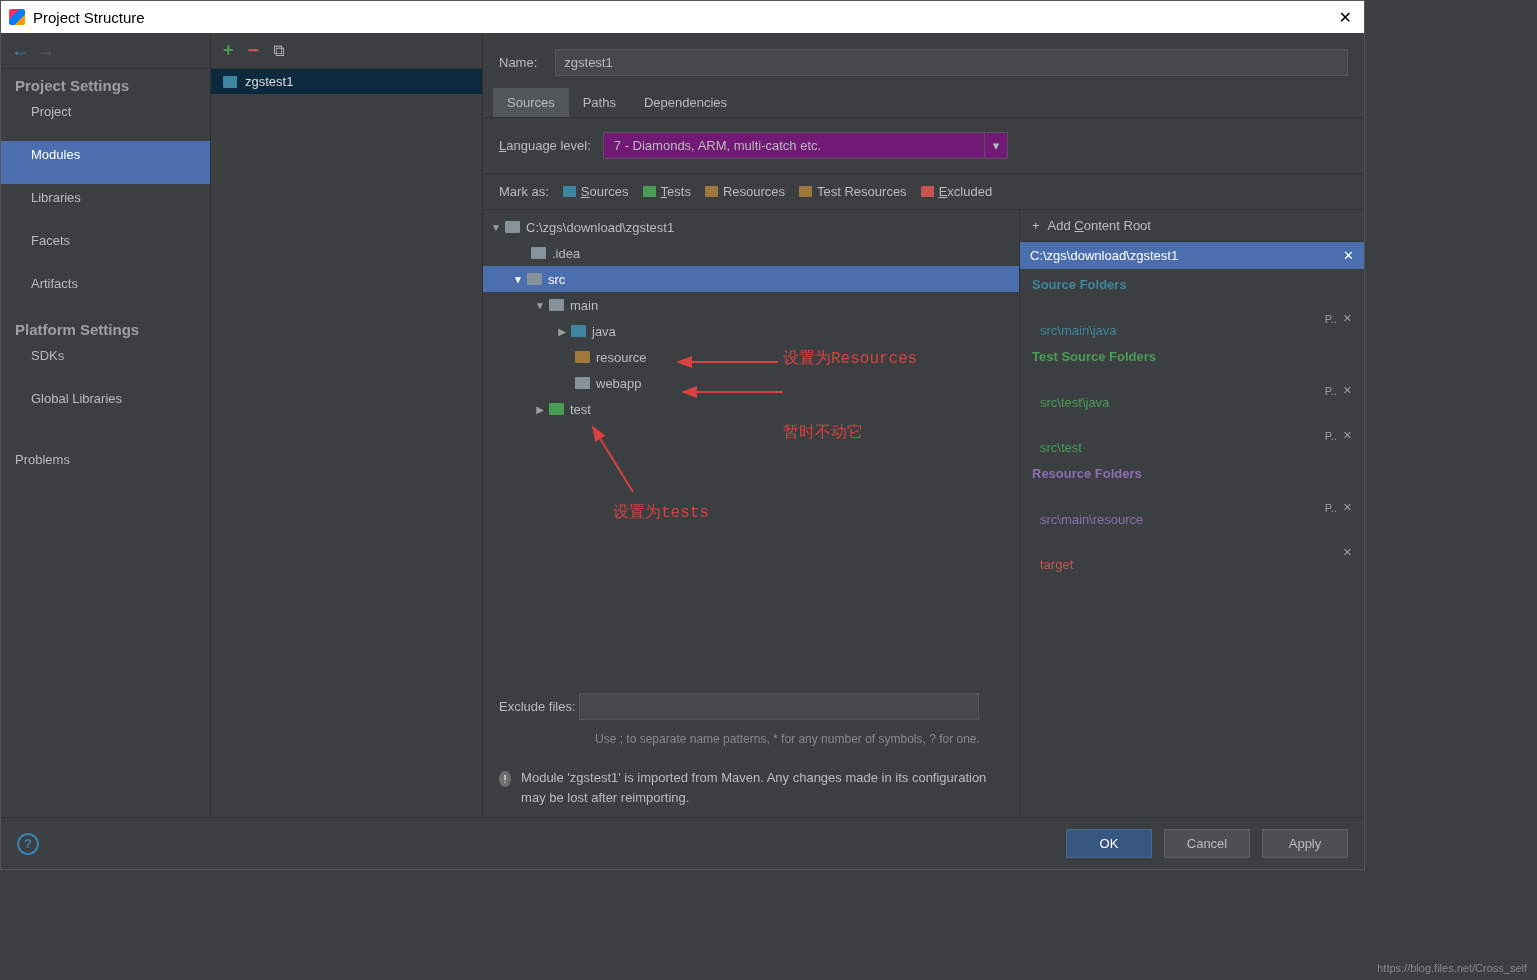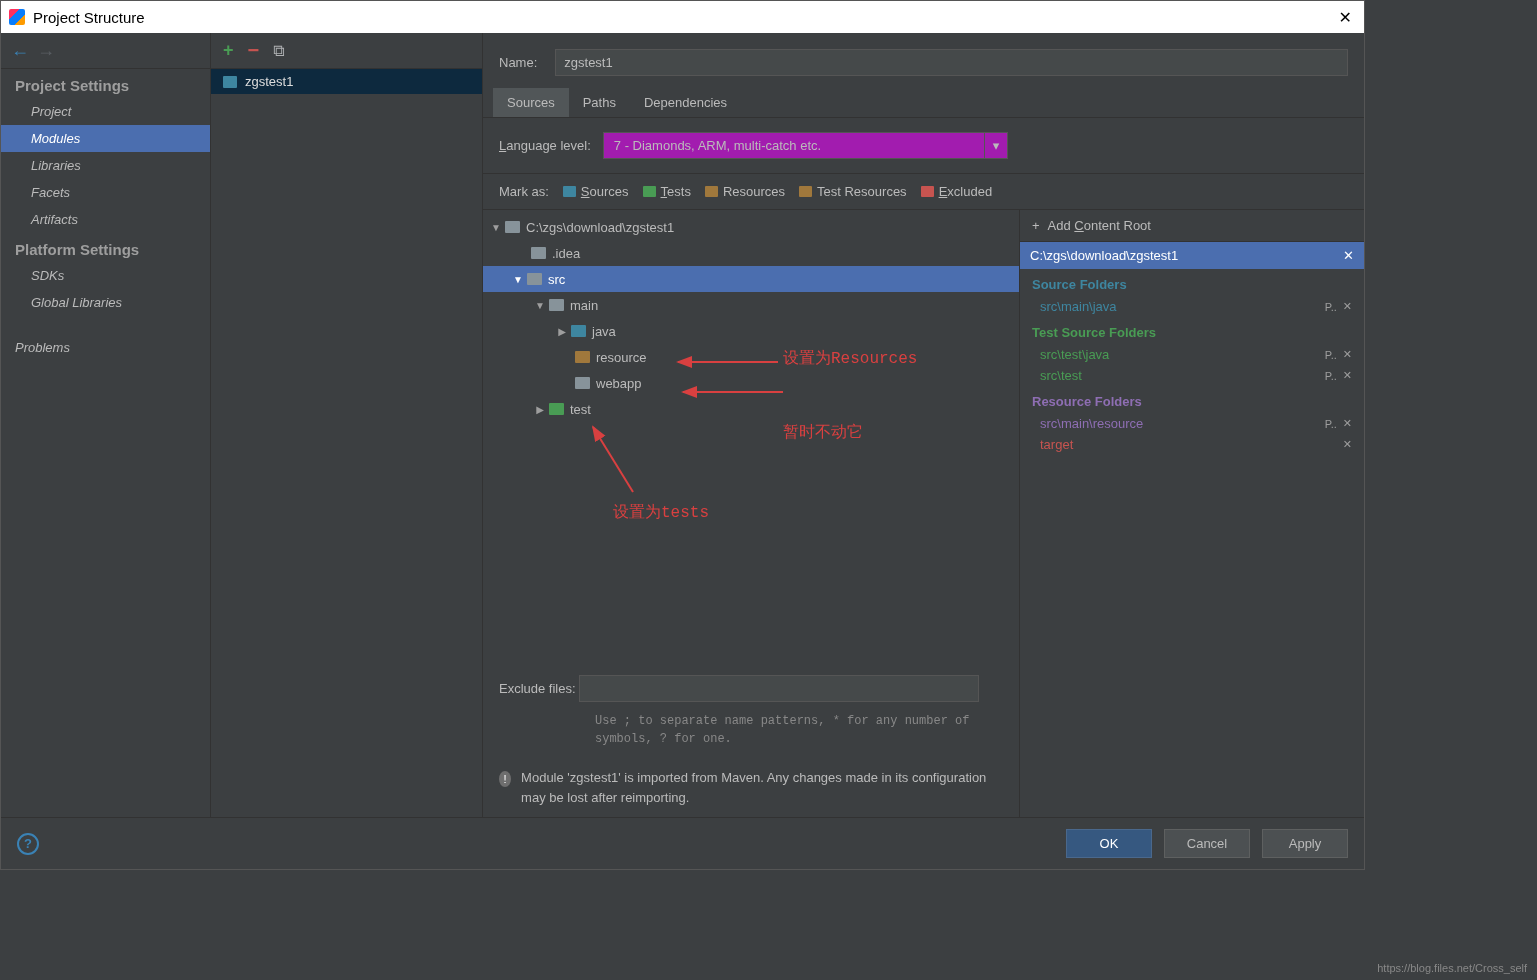--- a/index.html
+++ b/index.html
@@ -8,37 +8,37 @@
 .titlebar { height: 32px; background: #fff; display: flex; align-items: center; padding: 0 8px; color: #000; }
 .titlebar .tb-icon { width: 16px; height: 16px; margin-right: 8px; background: linear-gradient(135deg,#fe315d 0%,#fe315d 33%,#087cfa 33%,#087cfa 66%,#fd9a00 66%); border-radius:2px;}
 .titlebar .tb-title { flex: 1; font-size: 15px; }
 .titlebar .tb-close { font-size: 16px; cursor: pointer; padding:0 4px;}
 .body { flex: 1; display: flex; overflow:hidden;}
 .sidebar { width: 210px; background: #3c3f41; border-right: 1px solid #323232; display:flex; flex-direction:column;}
 .sb-nav { height: 36px; display:flex; align-items:center; gap:8px; padding:0 10px; border-bottom:1px solid #323232;}
 .nav-arrow { color:#3a82b5; font-size:18px; }
 .nav-arrow.dim { color:#5a5f63;}
 .sb-section { padding: 8px 14px 4px; color:#9e9e9e; font-weight:bold; font-size:15px;}
-.sb-item { padding: 6px 14px 6px 30px; color:#bbbbbb; cursor:pointer;font-style:italic;}
+.sb-item { padding: 6px 14px 22px 30px; color:#bbbbbb; cursor:pointer;}
 .sb-item.selected { background:#4b6eaf; color:#fff;}
 .center { width: 272px; background:#3c3f41; border-right:1px solid #323232; display:flex; flex-direction:column;}
 .tool-row { height:36px; display:flex; align-items:center; gap:14px; padding:0 12px; border-bottom:1px solid #323232;}
 .tool-add{color:#499c54; font-size:18px; font-weight:bold;}
 .tool-del{color:#c75450; font-size:20px; font-weight:bold;}
 .tool-copy{color:#afb1b3; font-size:16px;}
 .mod-item{display:flex;align-items:center;gap:8px;padding:5px 12px;background:#0d293e;color:#ddd;}
 .mod-icon{width:14px;height:12px;background:#3e86a0;border-radius:1px;display:inline-block;}
 .right { flex:1; background:#3c3f41; display:flex; flex-direction:column; overflow:hidden;}
 .name-row{display:flex;align-items:center;gap:18px;padding:16px 16px 12px;}
 .name-row input{flex:1;background:#45494a;border:1px solid #555;color:#bbb;padding:5px 8px;font-size:13px;}
 .tabs-row{display:flex;border-bottom:1px solid #323232;padding-left:10px;background:#3c3f41;}
 .tab{padding:7px 14px;color:#bbb;cursor:pointer;}
 .tab.active{background:#515658;}
 .lang-row{display:flex;align-items:center;gap:12px;padding:14px 16px;border-bottom:1px solid #323232;}
-.select-box{display:flex;align-items:center;border:1px solid #555;background:#a21caf;}
+.select-box{display:flex;align-items:center;border:1px solid #555;background:#701a75;}
 .select-box .sel-val{padding:5px 10px;min-width:380px;color:#bbb;}
 .select-box .sel-btn{border-left:1px solid #555;padding:5px 8px;color:#bbb;}
 .mark-row{display:flex;align-items:center;gap:14px;padding:10px 16px;border-bottom:1px solid #323232;font-size:13px;}
 .mark-chip{display:flex;align-items:center;gap:5px;color:#bbb;}
 .chip-icon{width:13px;height:11px;display:inline-block;border-radius:1px;}
 .i-sources{background:#3e86a0;}
 .i-tests{background:#499c54;}
 .i-resources{background:#a0783c;position:relative;}
 .i-testres{background:#a0783c;}
 .i-excluded{background:#c75450;}
@@ -48,33 +48,33 @@
 .tree-row{display:flex;align-items:center;padding:3px 0;color:#bbb;min-height:26px;}
 .tree-row.sel{background:#4b6eaf;color:#fff;}
 .tw{display:inline-block;width:14px;text-align:center;color:#9e9e9e;}
 .tri{font-size:10px;}
 .fld{width:15px;height:12px;background:#87939a;border-radius:1px;display:inline-block;margin:0 6px 0 2px;}
 .fld.blue{background:#3e86a0;}
 .fld.green{background:#499c54;}
 .fld.res{background:#a0783c;}
 .excl-row{display:flex;align-items:center;gap:3px;padding:10px 16px;}
 .excl-row input{flex:0 0 400px;background:#45494a;border:1px solid #555;padding:5px 8px;color:#bbb;}
-.excl-hint{padding:0 16px 10px 112px;color:#888;font-size:12px;line-height:1.5;font-family:Liberation Mono, monospace;}
+.excl-hint{padding:0 16px 10px 112px;color:#888;font-size:12px;line-height:1.5;}
 .warn-row{display:flex;gap:10px;padding:10px 16px;color:#bbb;align-items:flex-start;line-height:1.5;}
 .warn-ic{width:16px;height:16px;border-radius:50%;background:#6e6e6e;color:#fff;font-size:11px;display:flex;align-items:center;justify-content:center;margin-top:3px;}
 .folders-pane{width:345px;background:#3c3f41;border-left:1px solid #323232;display:flex;flex-direction:column;}
 .add-cr{display:flex;align-items:center;gap:8px;padding:8px 12px;color:#bbb;border-bottom:1px solid #323232;}
 .cr-path{background:#4b6eaf;color:#fff;padding:6px 10px;display:flex;align-items:center;justify-content:space-between;}
 .fsec-title{padding:8px 12px 4px;font-weight:bold;}
 .fsec-title.src{color:#3e86a0;}
 .fsec-title.tst{color:#499c54;}
 .fsec-title.rsf{color:#8e6eb3;}
 .fsec-title.exc{color:#c75450;}
 .fitem{display:flex;align-items:center;padding:3px 12px 3px 20px;color:#bbb;}
-.fitem .lbl{flex:1;}
+.fitem .lbl{flex:1;margin-top:24px;}
 .fitem.src .lbl{color:#3e86a0;}
 .fitem.tst .lbl{color:#499c54;}
 .fitem.rsf .lbl{color:#8e6eb3;}
 .fitem.exc .lbl{color:#c75450;}
 .fact{color:#9e9e9e;font-size:11px;margin-left:6px;cursor:pointer;}
 .footer{height:52px;border-top:1px solid #323232;display:flex;align-items:center;padding:0 16px;gap:12px;background:#3c3f41;}
 .footer .help{width:22px;height:22px;border-radius:50%;border:2px solid #3a82b5;color:#3a82b5;display:flex;align-items:center;justify-content:center;font-weight:bold;}
 .footer .spacer{flex:1;}
 .btn{min-width:86px;padding:6px 18px;background:#4c5052;border:1px solid #5e6060;color:#bbb;cursor:pointer;text-align:center;}
 .btn.primary{background:#365880;border-color:#4a688c;color:#fff;}

